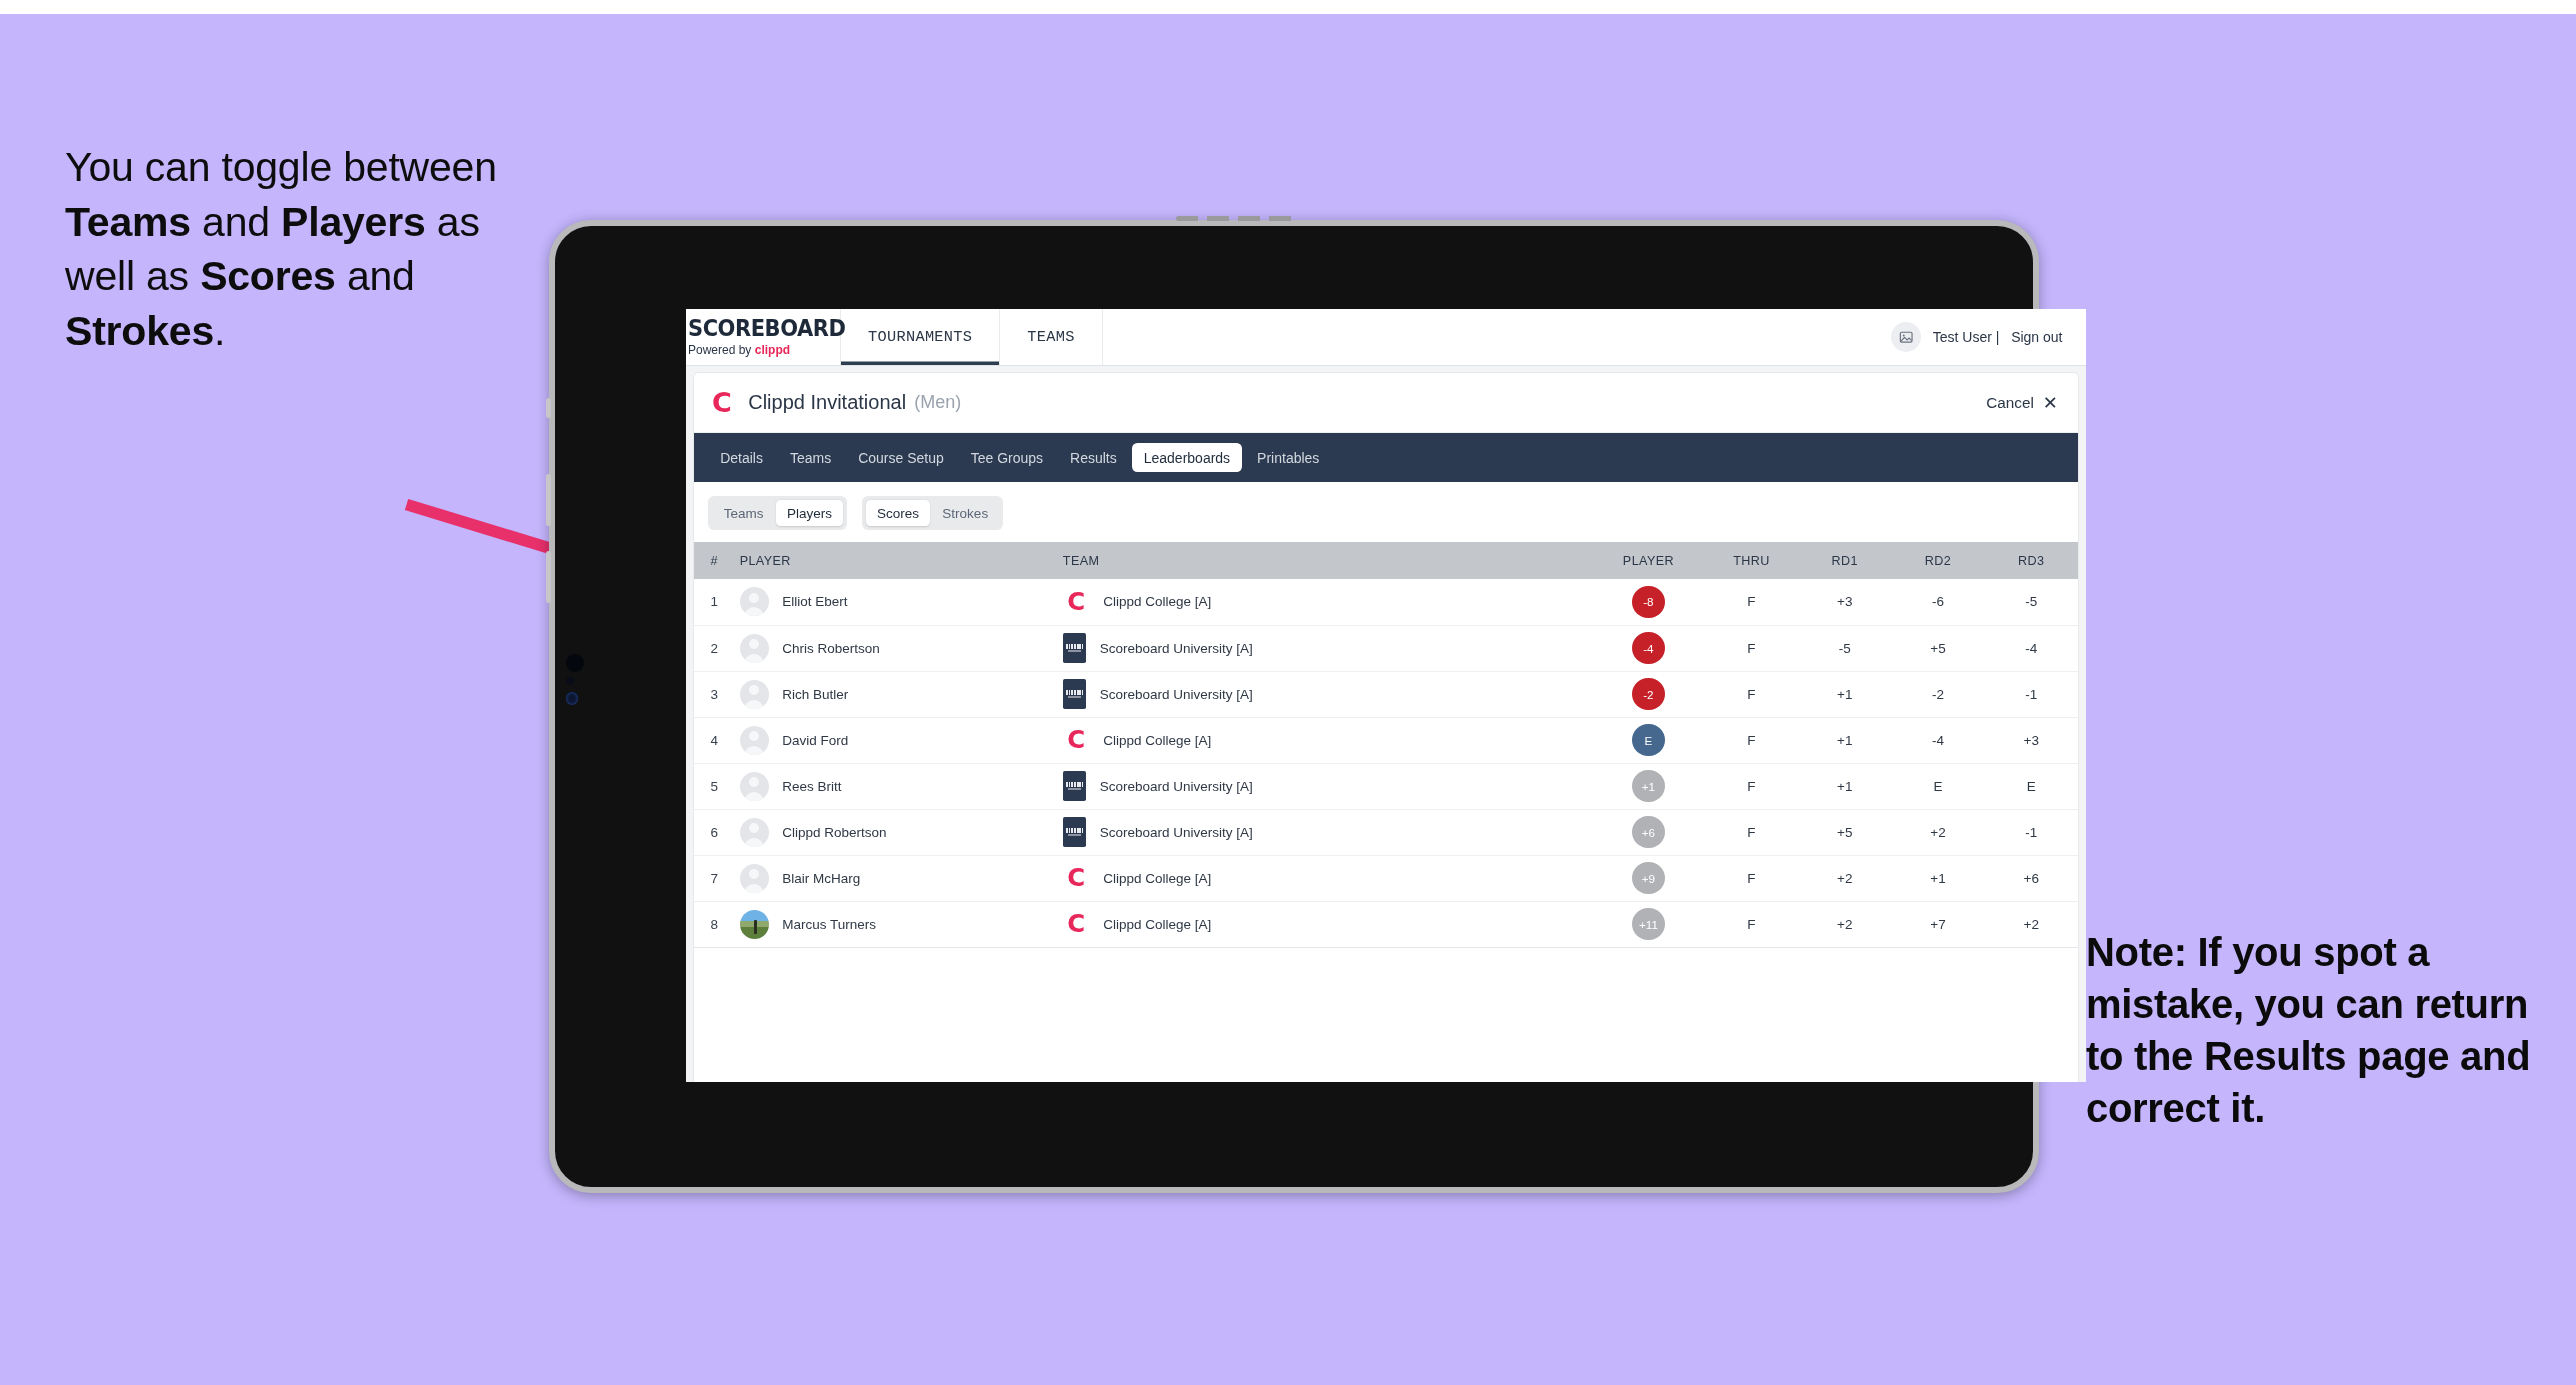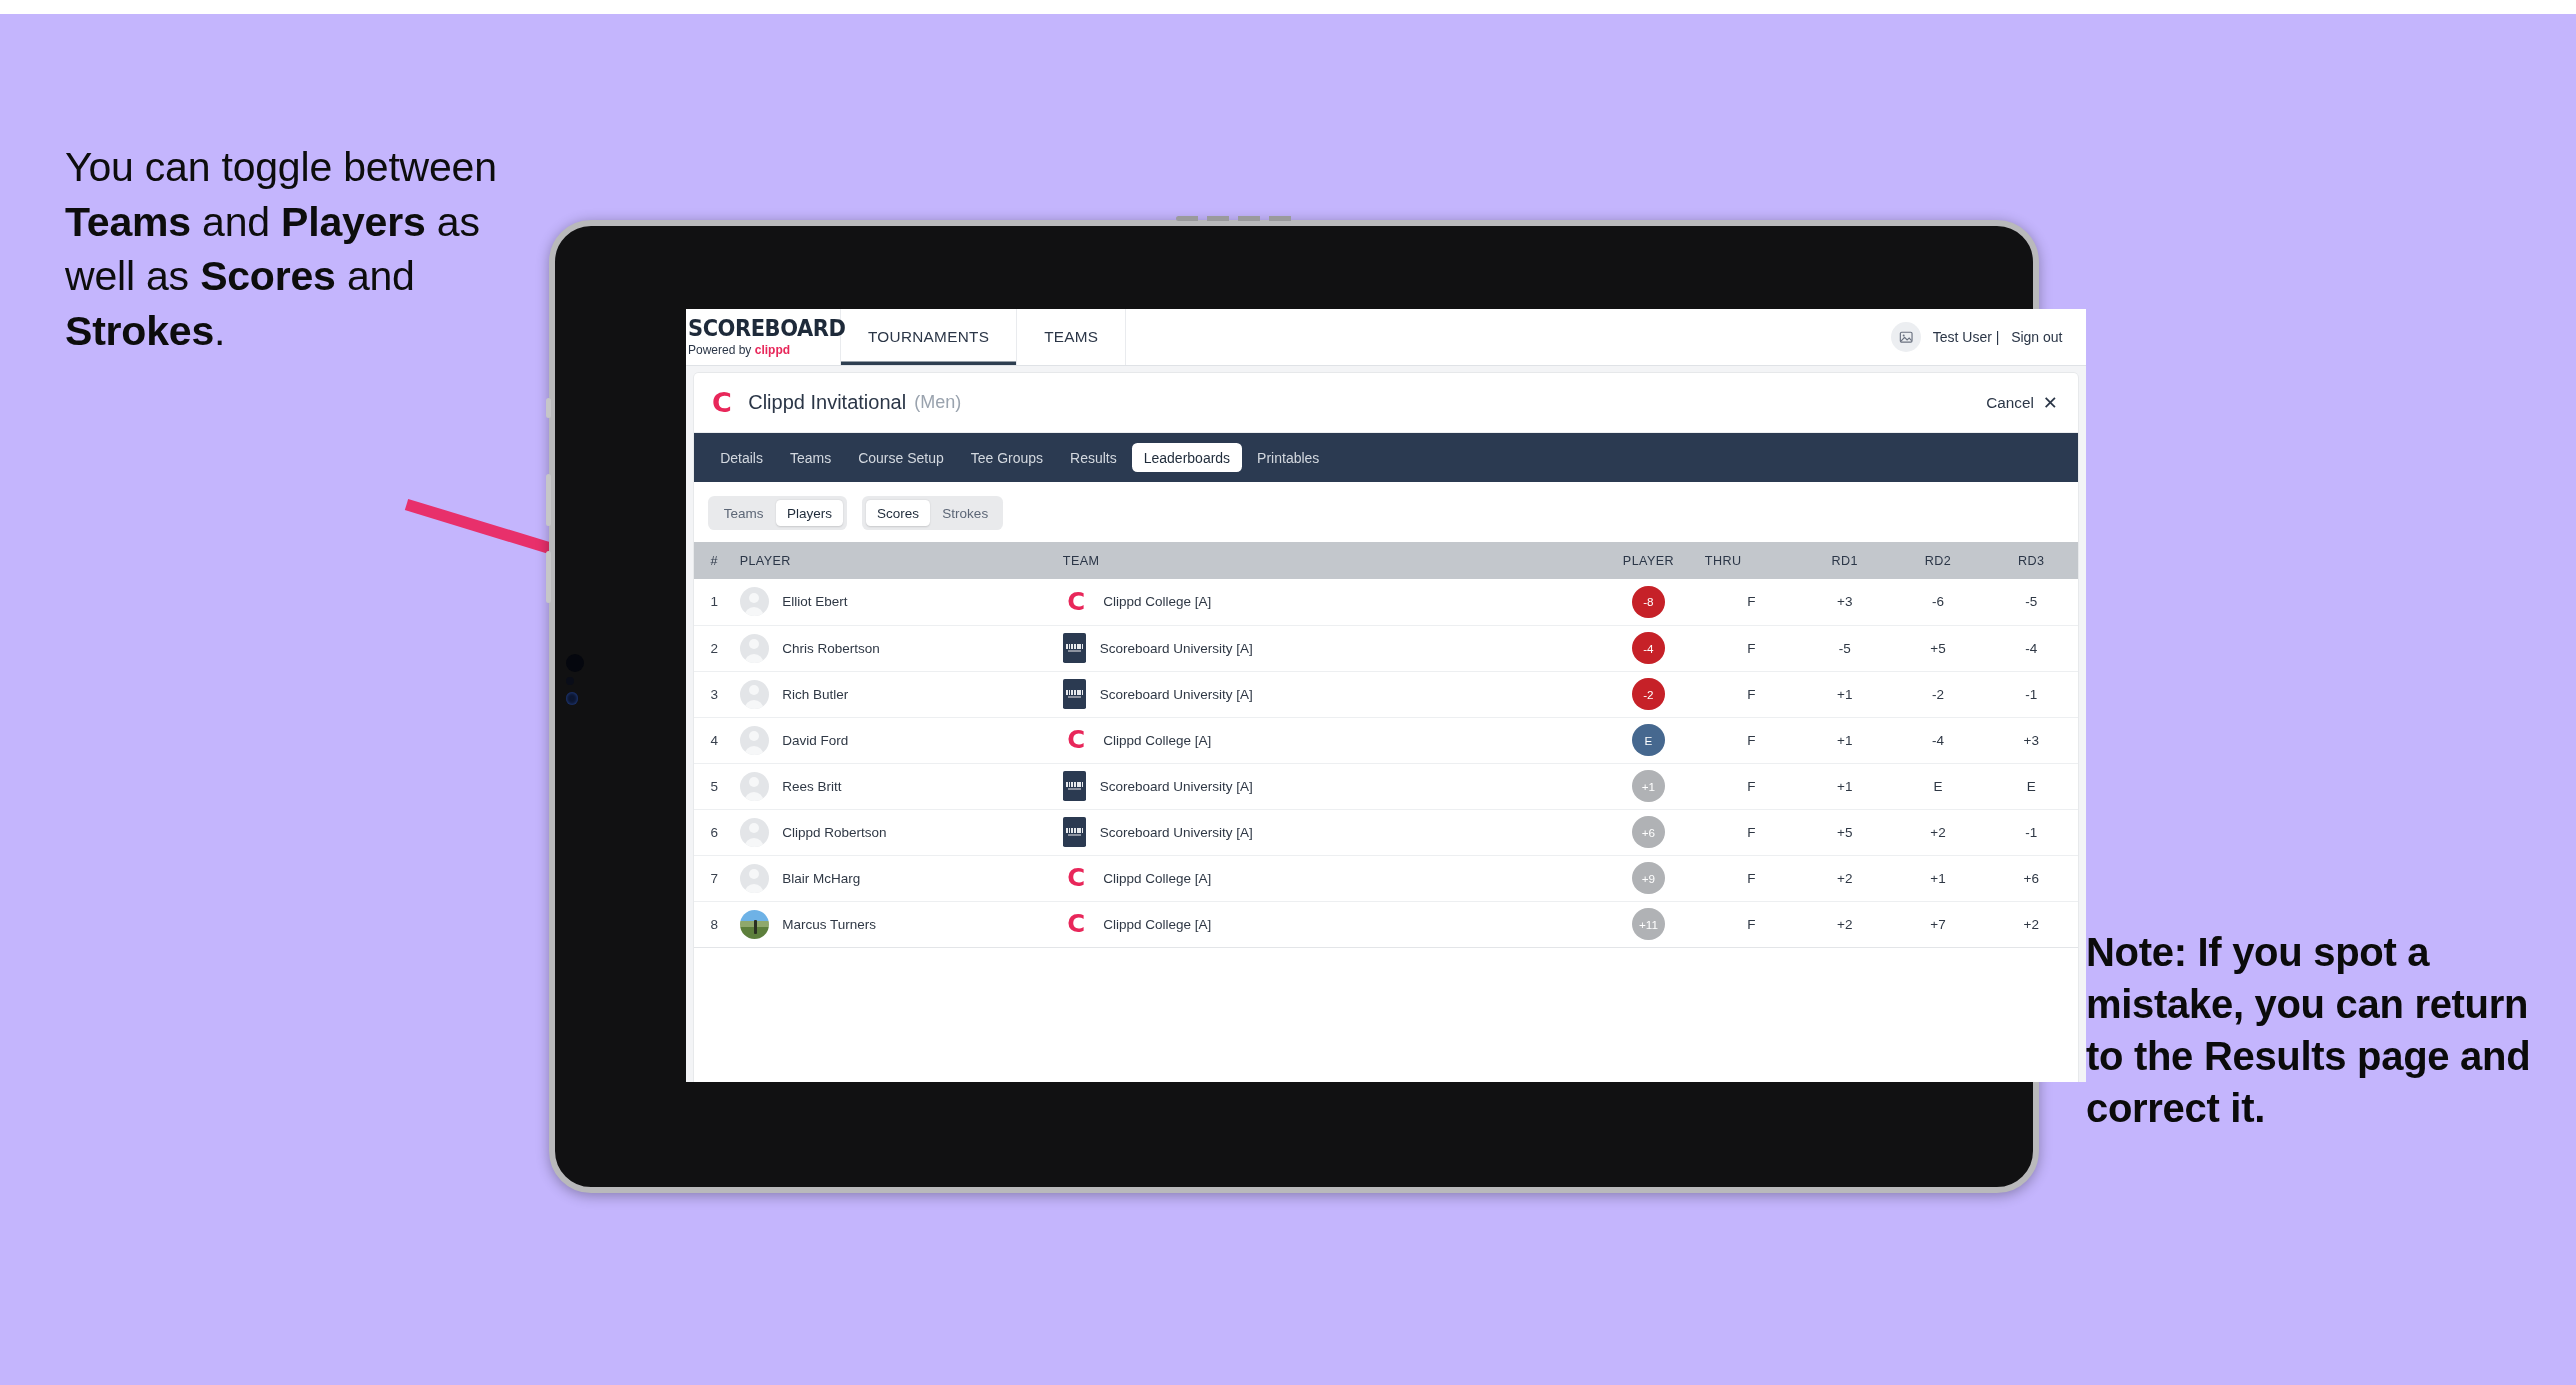--- a/index.html
+++ b/index.html
@@ -75,21 +75,21 @@
     font-weight: 700; font-size: 22.6px; letter-spacing: -0.5px;
     color:#1e2a3a; line-height: 1;
     transform: scaleX(0.93); transform-origin: left center;
   }
   #brand .sub { font-size: 12px; color:#2b3647; margin-top:2.7px; }
   #brand .sub .c { color:#e8275a; font-weight:700; }
 
   .topnav {
     display:flex; align-items:center; padding: 0 27px;
     font-size: 15.3px; color:#2b3647; letter-spacing: 0.3px;
-    border-right: 0.9px solid #e9ebee; cursor:pointer;
+    border-right: 0.9px solid #e9ebee; cursor:pointer;font-family:Liberation Mono, monospace;
   }
   .topnav.active { box-shadow: inset 0 -3.6px 0 #2d3e50; }
 
   #userbox {
     margin-left:auto; display:flex; align-items:center; gap:11.7px; padding-right: 23.5px;
     font-size: 14px; color:#2b3647;
   }
   #avatar-circle {
     width: 30px; height: 30px; border-radius:50%; background:#eceef1;
     display:flex; align-items:center; justify-content:center;
@@ -136,21 +136,21 @@
   
   table { width:100%; border-collapse: collapse; table-layout: fixed; }
   thead th {
     background:#c3c7cc; color:#2b3647; font-size: 12.6px; font-weight:400;
     letter-spacing:0.4px; height: 37px; text-align:left;
   }
   .col-rank  { width: 42px;  padding-left: 16.3px; }
   .col-player{ width: 298px; }
   .col-team  { width: 488px; }
   .col-total { width: 104px; text-align:center !important; }
-  .col-thru  { width: 86px;  text-align:left; }
+  .col-thru  { width: 86px;  text-align:center; }
   .col-rd    { width: 86px;  text-align:center !important; }
 
   tbody td { height: 46px; font-size: 13.5px; color:#2f3845;
              border-bottom: 0.9px solid #edeff1; vertical-align: middle; }
   tbody tr:last-child td { border-bottom: 0.9px solid #e3e5e8; }
   td.rank { padding-left: 16.3px; color:#39414e; }
   td.center { text-align:center; }
 
   .pcell { display:flex; align-items:center; gap: 13.5px; }
   .pav { width: 29px; height: 29px; border-radius:50%; background:#e3e5e8; position:relative;

